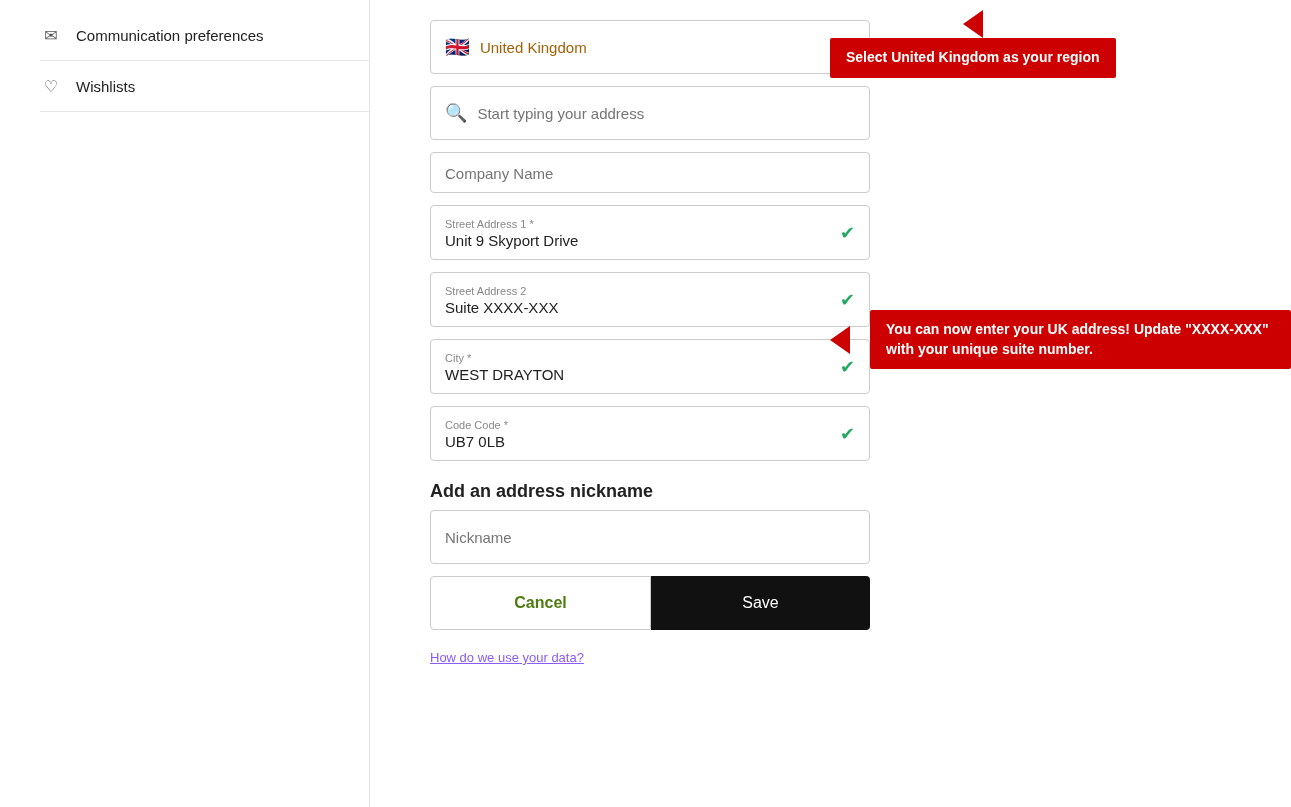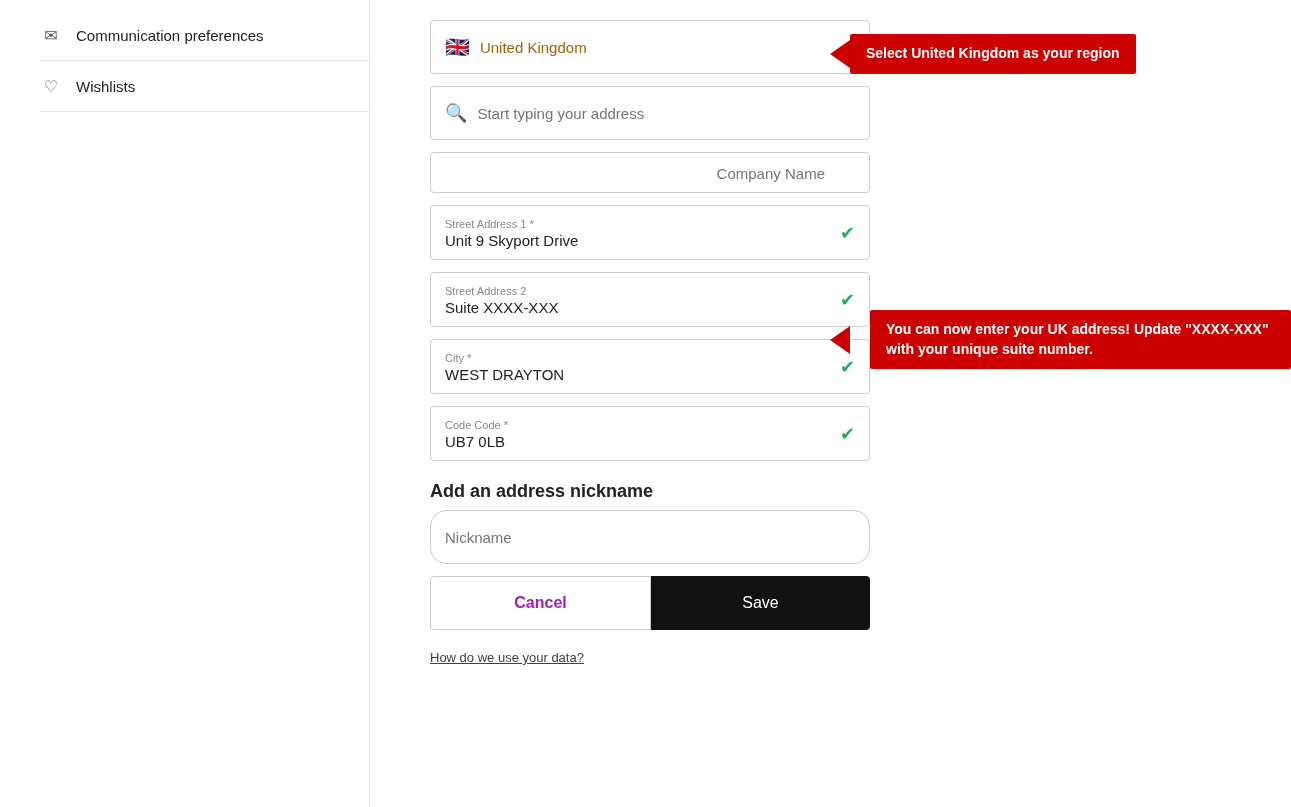--- a/index.html
+++ b/index.html
@@ -128,21 +128,20 @@
     .text-field input {
       border: none;
       outline: none;
       width: 100%;
       font-size: 15px;
       color: #222;
       background: transparent;
     }
     .text-field.placeholder-only input {
       color: #1d4ed8;
-      text-align: right;
     }
     .text-field .check-icon {
       position: absolute;
       right: 14px;
       top: 50%;
       transform: translateY(-50%);
       color: #22a861;
       font-size: 18px;
     }
 
@@ -150,21 +149,21 @@
       font-size: 18px;
       font-weight: bold;
       margin-bottom: 8px;
       margin-top: 20px;
     }
 
     .nickname-field {
       width: 440px;
       height: 54px;
       border: 1.5px solid #ccc;
-      border-radius: 16px;
+      border-radius: 4px;
       display: flex;
       align-items: center;
       padding: 0 14px;
       background: #fff;
       margin-bottom: 12px;
     }
     .nickname-field input {
       border: none;
       outline: none;
       flex: 1;
@@ -180,38 +179,38 @@
     }
     .btn-cancel {
       flex: 1;
       height: 54px;
       border: 1.5px solid #ccc;
       background: #fff;
       font-size: 16px;
       font-weight: bold;
       cursor: pointer;
       border-radius: 4px 0 0 4px;
-      color: #a21caf;
+      color: #4d7c0f;
       text-align: center;
     }
     .btn-save {
       flex: 1;
       height: 54px;
       border: none;
       background: #111;
       color: #fff;
       font-size: 16px;
       font-weight: normal;
       cursor: pointer;
       border-radius: 0 4px 4px 0;
     }
 
     .data-link {
       font-size: 13px;
-      color: #404040;
+      color: #8b5cf6;
       text-decoration: underline;
       cursor: pointer;
       display: inline-block;
       margin-top: 4px;
     }
 
     
     .callout-right {
       position: absolute;
       display: flex;
@@ -230,22 +229,23 @@
       color: #fff;
       padding: 10px 16px;
       font-size: 14px;
       font-weight: bold;
       border-radius: 2px;
       min-width: 260px;
       line-height: 1.4;
     }
 
     .callout-region {
-      top: 34px;
+      top: 10px;
       left: 460px;
+      flex-direction: column;
     }
     .callout-address {
       top: 310px;
       left: 460px;
       gap: 20px;
     }
   </style>
 </head>
 <body>
 

